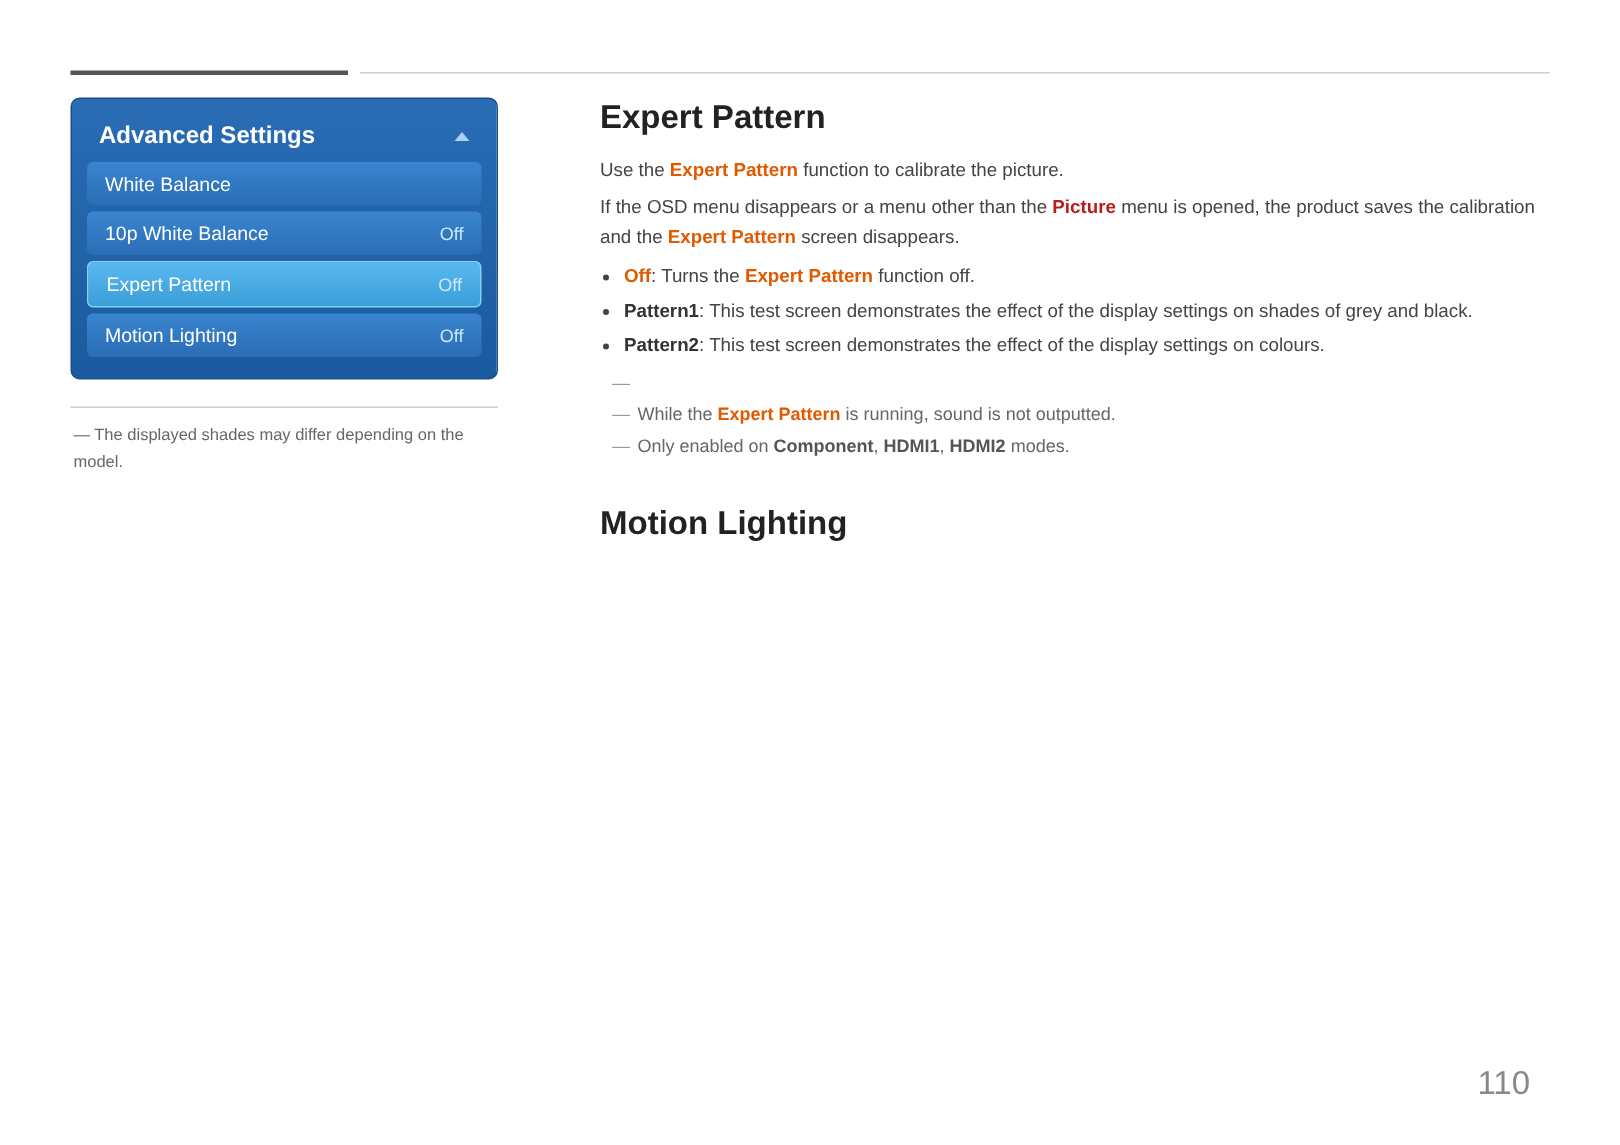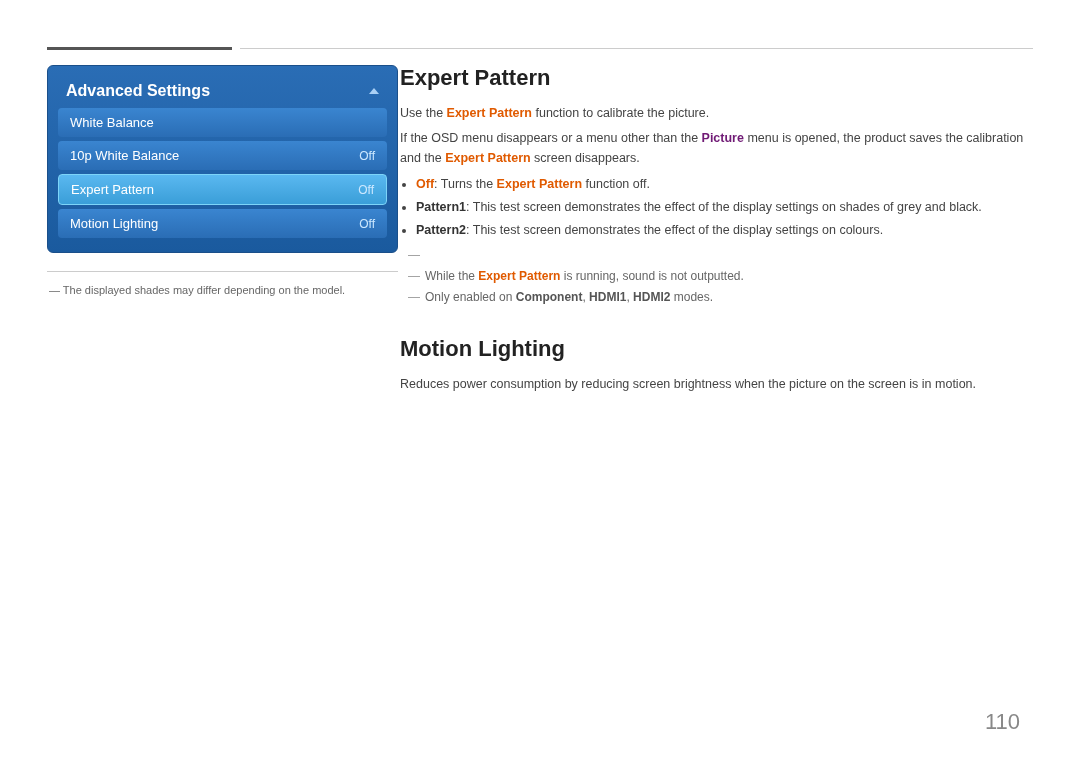--- a/index.html
+++ b/index.html
@@ -32,21 +32,21 @@
       height: 1px;
       background: #ccc;
       margin-left: 8px;
     }
 
     
     .left-panel {
       position: absolute;
       top: 65px;
       left: 47px;
-      width: 351px;
+      width: 285px;
     }
 
     .menu-box {
       background: linear-gradient(to bottom, #2a6db5, #1a5a9e);
       border-radius: 6px;
       padding: 12px 10px 10px 10px;
       border: 1px solid #1a4f8a;
     }
 
     .menu-title {
@@ -159,21 +159,21 @@
       color: #444;
       line-height: 1.6;
       margin-bottom: 5px;
     }
     .section-text .highlight {
       color: #e05a00;
       font-weight: bold;
     }
     .section-text .bold {
       font-weight: bold;
-      color: #701a75;
+      color: #b91c1c;
     }
 
     .bullet-list {
       margin: 6px 0 6px 16px;
     }
     .bullet-item {
       font-size: 12.5px;
       color: #444;
       line-height: 1.6;
       list-style: disc;
@@ -306,18 +306,17 @@
       </div>
       <div class="dash-item">
         <span class="dash-sym">―</span>
         <span>Only enabled on <span class="bold">Component</span>, <span class="bold">HDMI1</span>, <span class="bold">HDMI2</span> modes.</span>
       </div>
     </div>
   </div>
 
   <div class="section-gap">
     <div class="section-title">Motion Lighting</div>
-    <p class="section-text">Reduces power consumption by reducing screen brightness when the picture on the screen is in motion.</p>
   </div>
 
 </div>
 
 <div class="page-number">110</div>
 
 </body></html>

